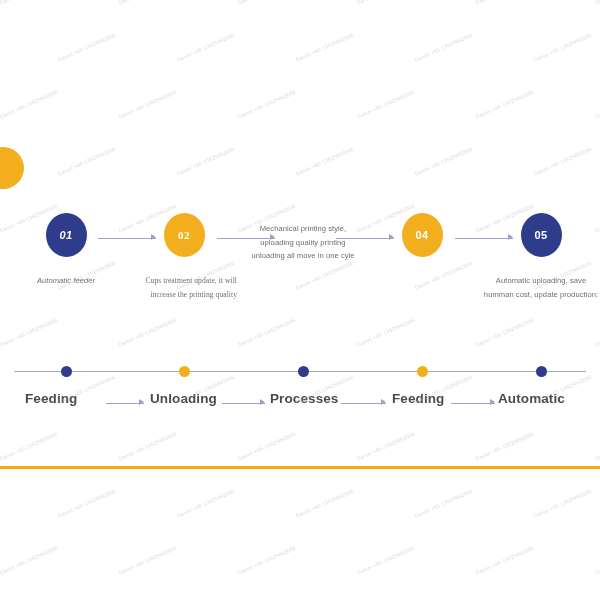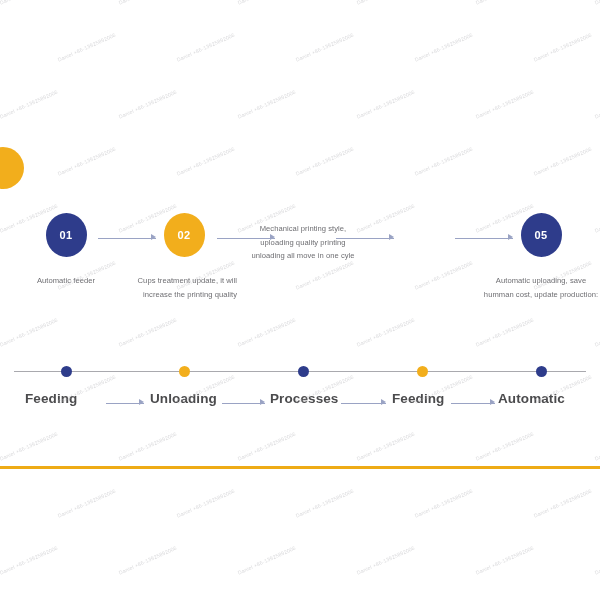--- a/index.html
+++ b/index.html
@@ -202,35 +202,36 @@
 </style>
 </head>
 <body>
 
 <div id="slide">
 
   <div id="title-blob"></div>
 
   <div id="steps">
 
-    <div class="step" style="left:7px;">
+    <div class="step" style="left:7px;font-style:italic;">
       <div class="step-circle navy">01</div>
       <div class="step-desc c">Automatic feeder</div>
     </div>
 
-    <div class="step" style="left:125px;">
+    <div class="step" style="left:125px;font-family:Liberation Serif, serif;">
       <div class="step-circle amber">02</div>
       <div class="step-desc r">Cups treatment update, it will increase the printing quality</div>
     </div>
 
     <div class="step" style="left:244px;">
       <div class="step-desc c">Mechanical printing style, uploading quality printing unloading all move in one cyle</div>
     </div>
 
     <div class="step" style="left:363px;">
+      <div class="step-circle amber">04</div>
     </div>
 
     <div class="step" style="left:482px;">
       <div class="step-circle navy">05</div>
       <div class="step-desc c">Automatic uploading, save humman cost, update production:</div>
     </div>
 
     <div class="connector" style="left:98px; width:58px;">
       <div class="bar"></div>
       <div class="head"></div>

